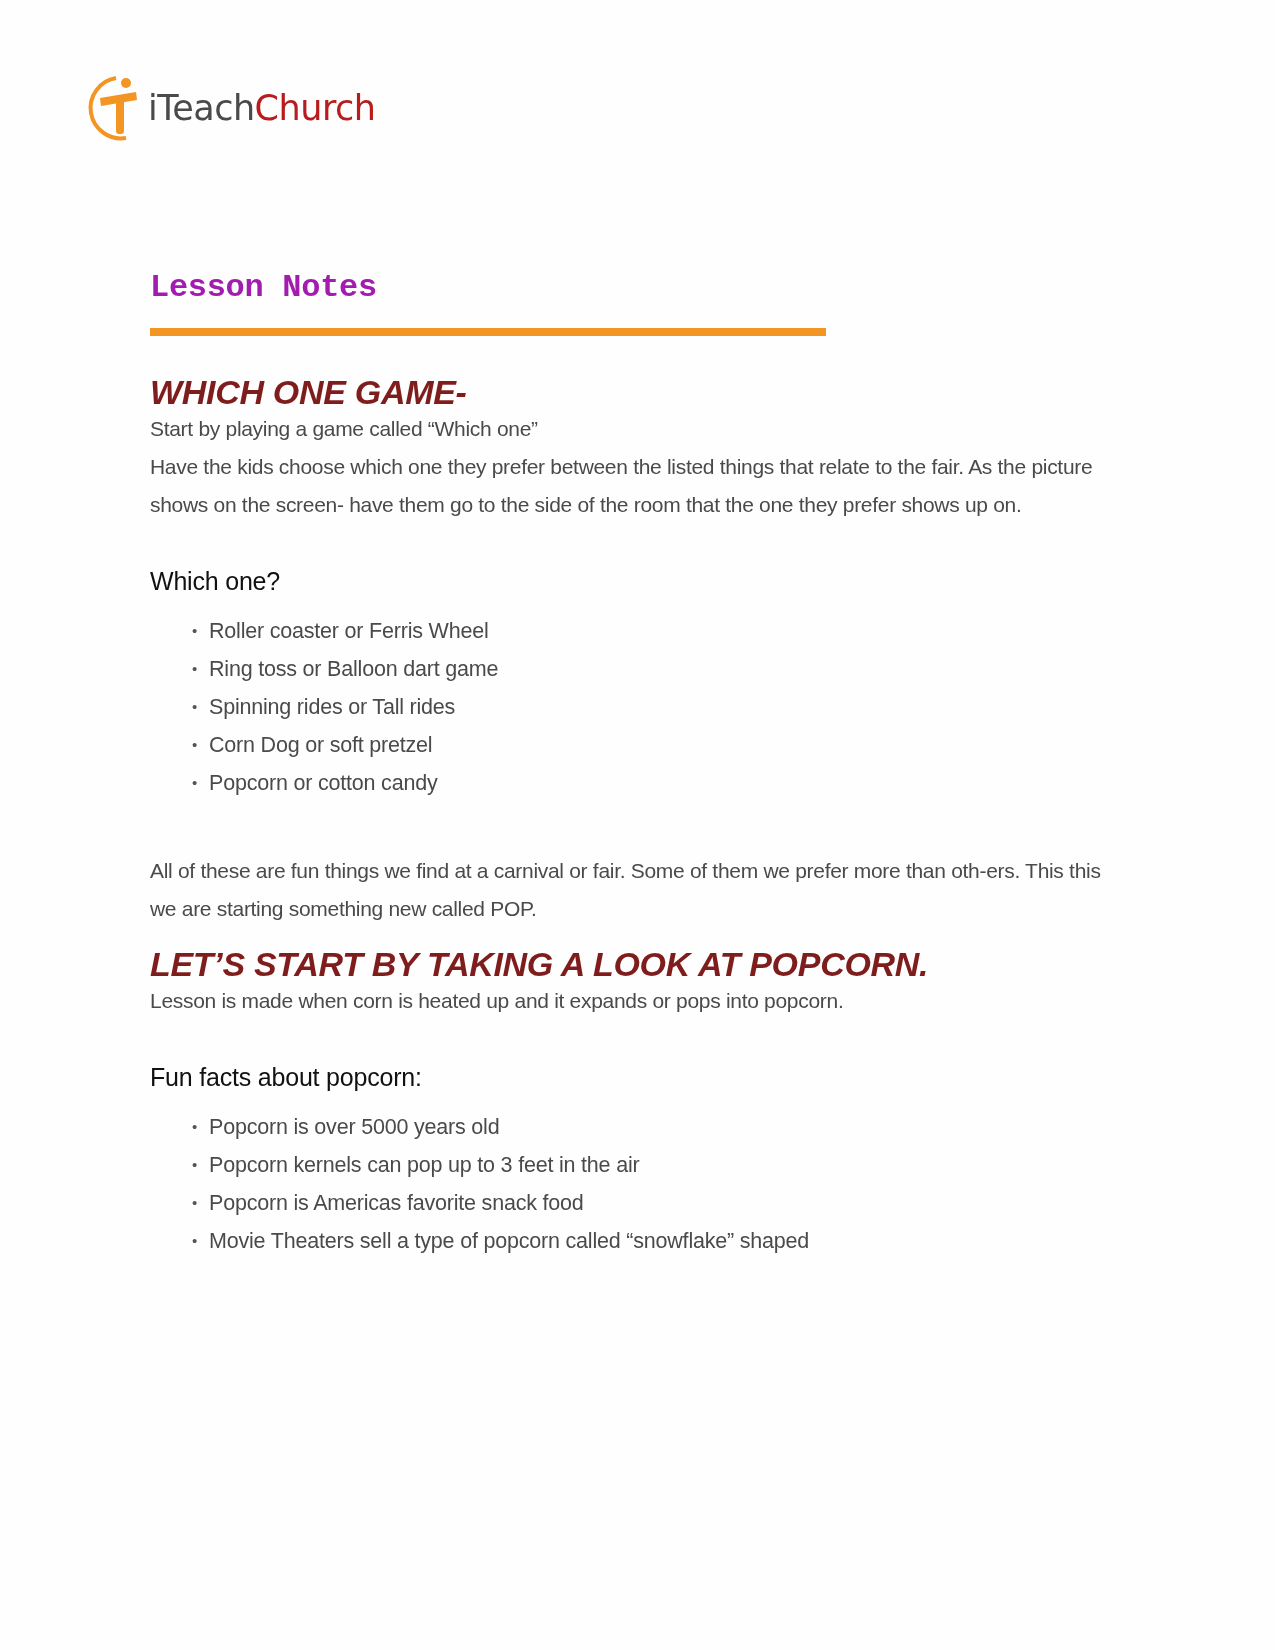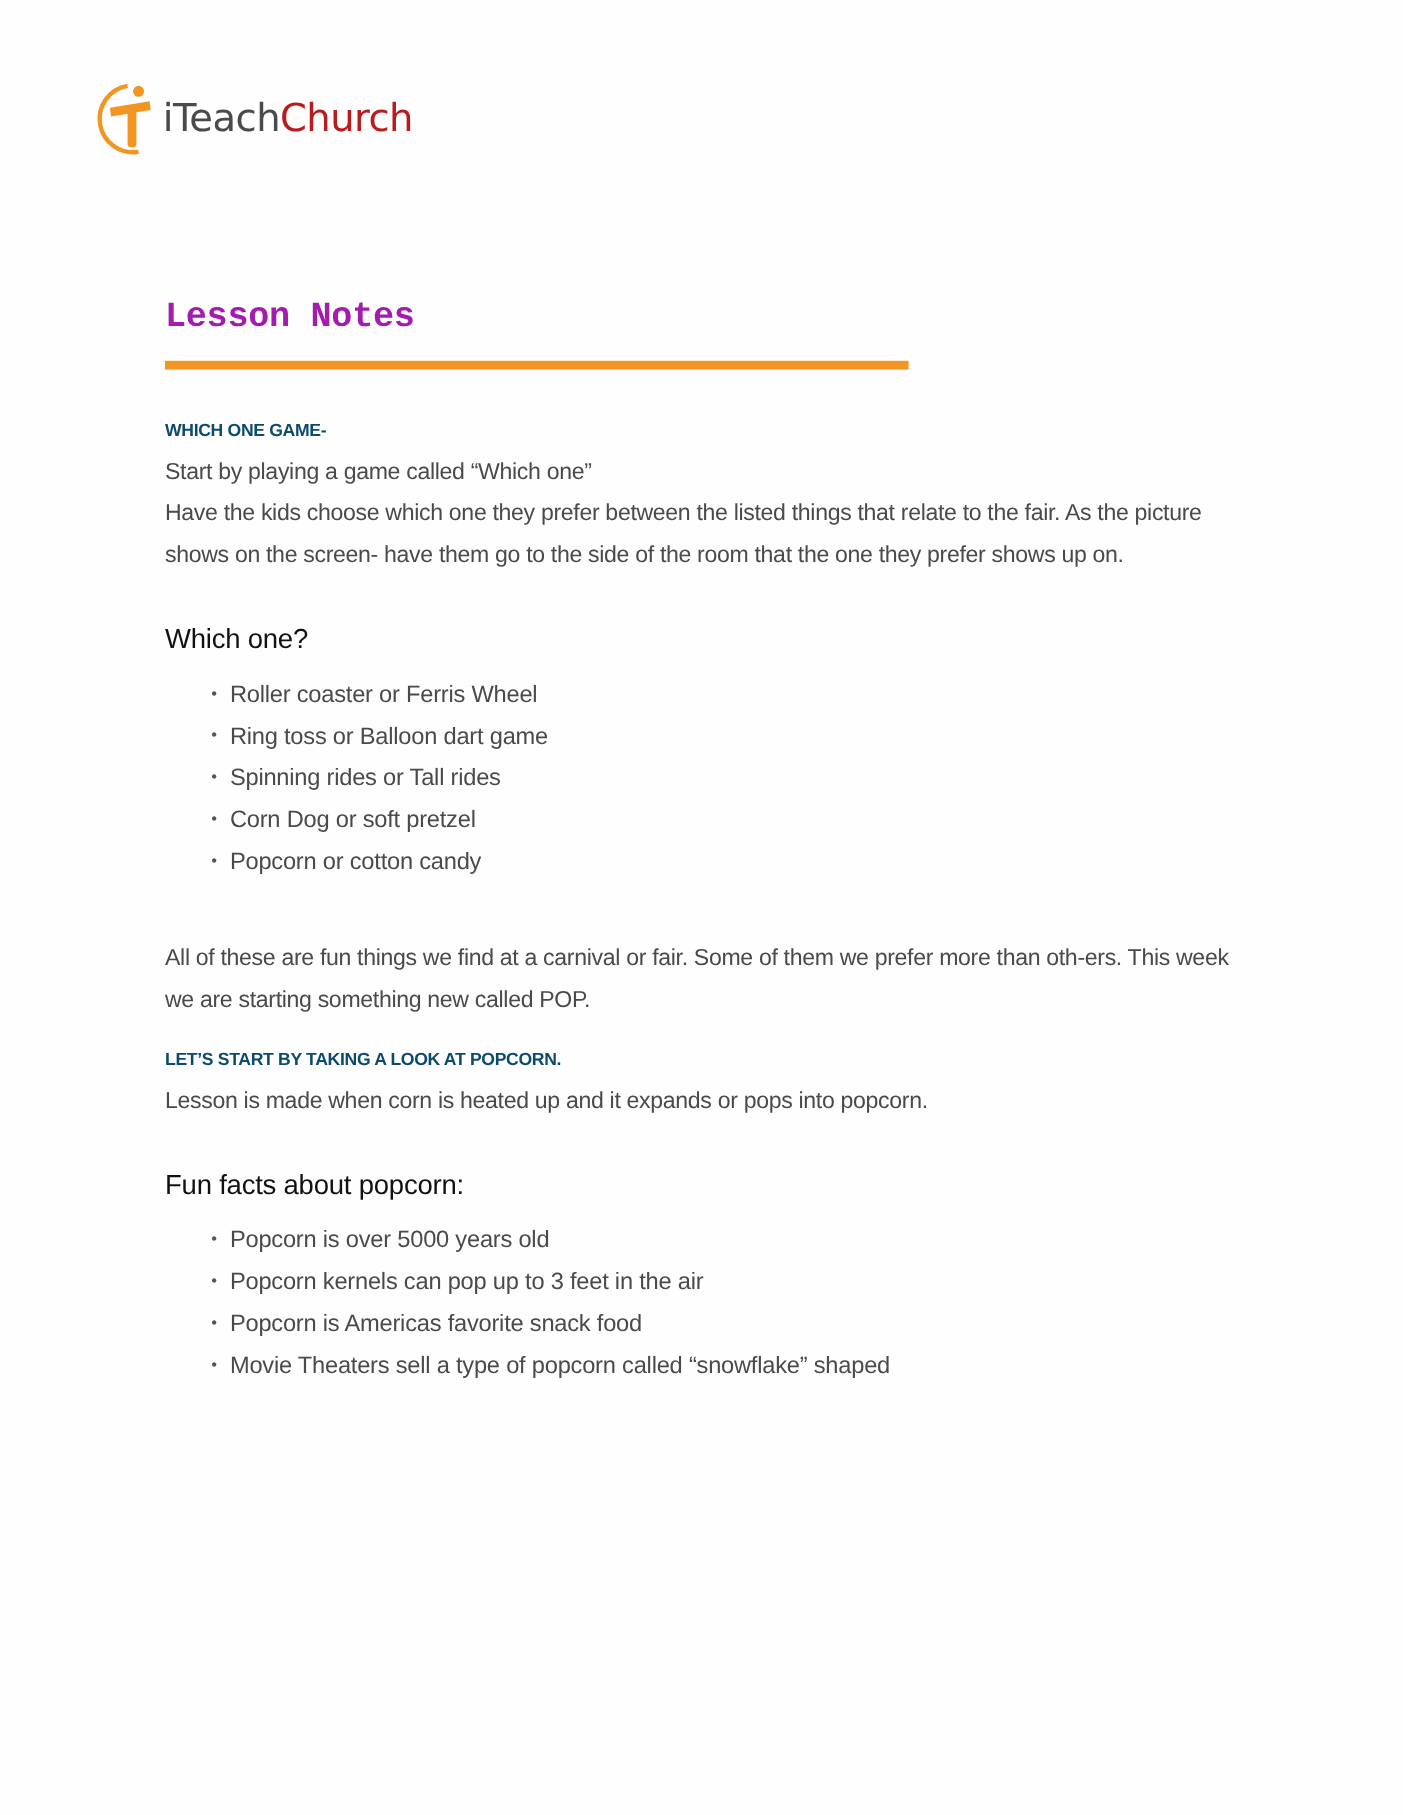--- a/index.html
+++ b/index.html
@@ -6,21 +6,21 @@
   body { width: 1275px; height: 1650px; position: relative; overflow: hidden;
          font-family: "Liberation Sans", sans-serif; color: #4a4a4a; }
   .logo { position: absolute; left: 86px; top: 72px; height: 72px; display: flex; align-items: center; }
   .logo svg { width: 60px; height: 72px; }
   .logo-text { font-family: "DejaVu Sans", sans-serif; font-size: 35px; letter-spacing: -0.5px; margin-left: 2px; }
   .logo-a { color: #4a4a4a; }
   .logo-b { color: #b91c1c; }
   .content { position: absolute; left: 150px; top: 260px; width: 980px; }
   .title { font-family: Liberation Mono, monospace; font-weight: bold; font-size: 32px; color: #a21caf; margin: 0; line-height: 56px; letter-spacing: -0.3px; }
   .rule { width: 676px; height: 8px; background: #f39523; margin-top: 12px; margin-bottom: 38px; }
-  h2 { font-weight: bold; font-size: 16px; color: #0c4a6e; margin: 0; line-height: 36px; letter-spacing: -0.3px; }
+  h2 { font-weight: bold; font-size: 34px; color: #7f1d1d; margin: 0; line-height: 36px; letter-spacing: -0.3px; font-style: italic; }
   p { font-size: 21px; line-height: 38px; margin: 0; color: #4a4a4a; letter-spacing: -0.3px; }
   .sub { color: #111; font-size: 25px; line-height: 38px; margin: 0; letter-spacing: -0.2px; }
   ul { list-style: none; margin: 12px; padding: 0 0 0 30px; }
   li { font-size: 21.5px; line-height: 38px; color: #4a4a4a; position: relative; padding-left: 17px; letter-spacing: -0.2px; }
   li::before { content: "•"; position: absolute; left: 0; top: 0; font-size: 15px; color: #555; }
   .gap { height: 38px; }
   .gap-lg { height: 56px; }
 </style>
 </head>
 <body>
@@ -46,21 +46,21 @@
     <div class="gap"></div>
     <p class="sub">Which one?</p>
     <ul>
       <li>Roller coaster or Ferris Wheel</li>
       <li>Ring toss or Balloon dart game</li>
       <li>Spinning rides or Tall rides</li>
       <li>Corn Dog or  soft pretzel</li>
       <li>Popcorn or cotton candy</li>
     </ul>
     <div class="gap"></div>
-    <p>All of these are fun things we find at a carnival or fair. Some of them we prefer more than oth-ers. This week we are starting something new called POP.</p>
+    <p>All of these are fun things we find at a carnival or fair. Some of them we prefer more than oth-ers. This this we are starting something new called POP.</p>
   </section>
 
   <div class="gap-lg" style="height:18px"></div>
 
   <section>
     <h2>LET’S START BY TAKING A LOOK AT POPCORN.</h2>
     <p>Lesson is made when corn is heated up and it expands or pops into popcorn.</p>
     <div class="gap"></div>
     <p class="sub">Fun facts about popcorn:</p>
     <ul>

